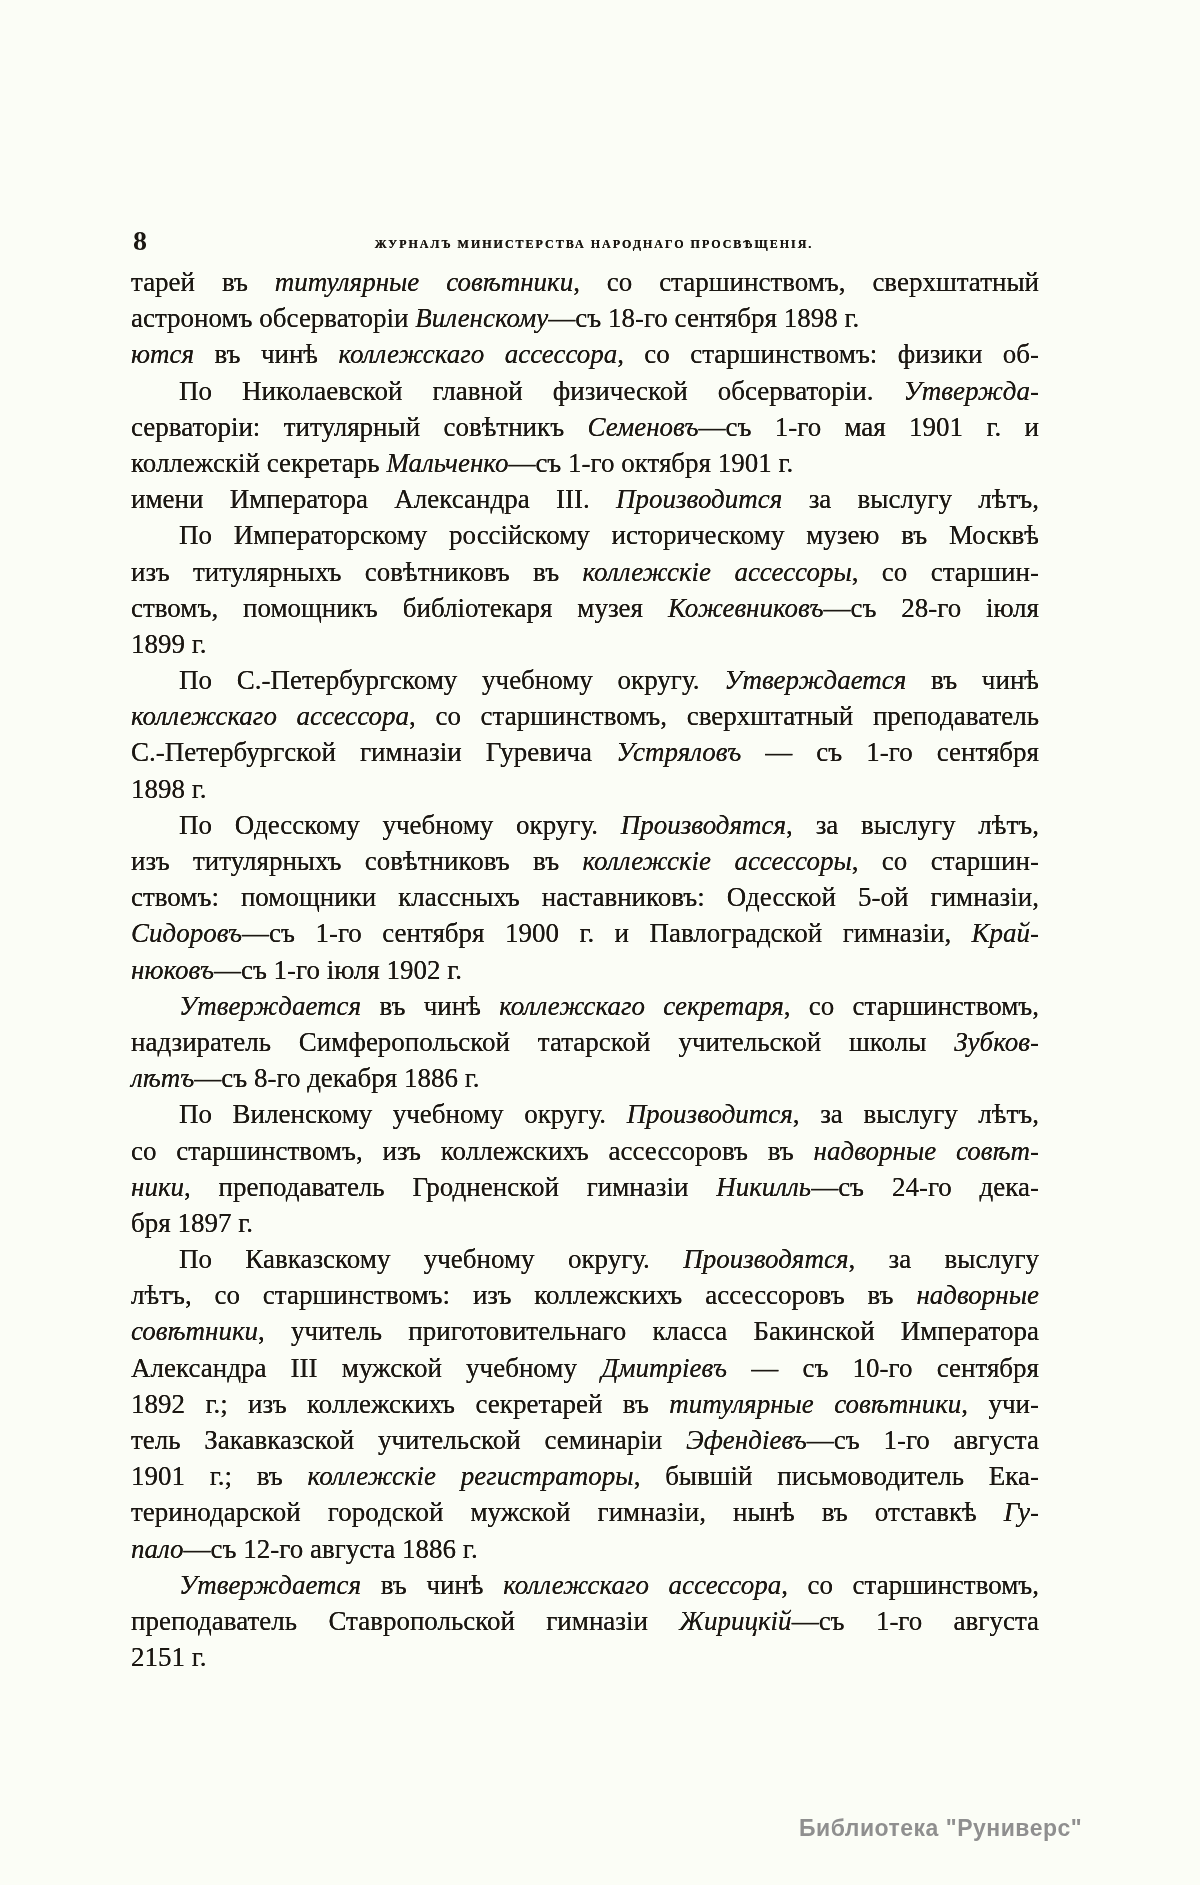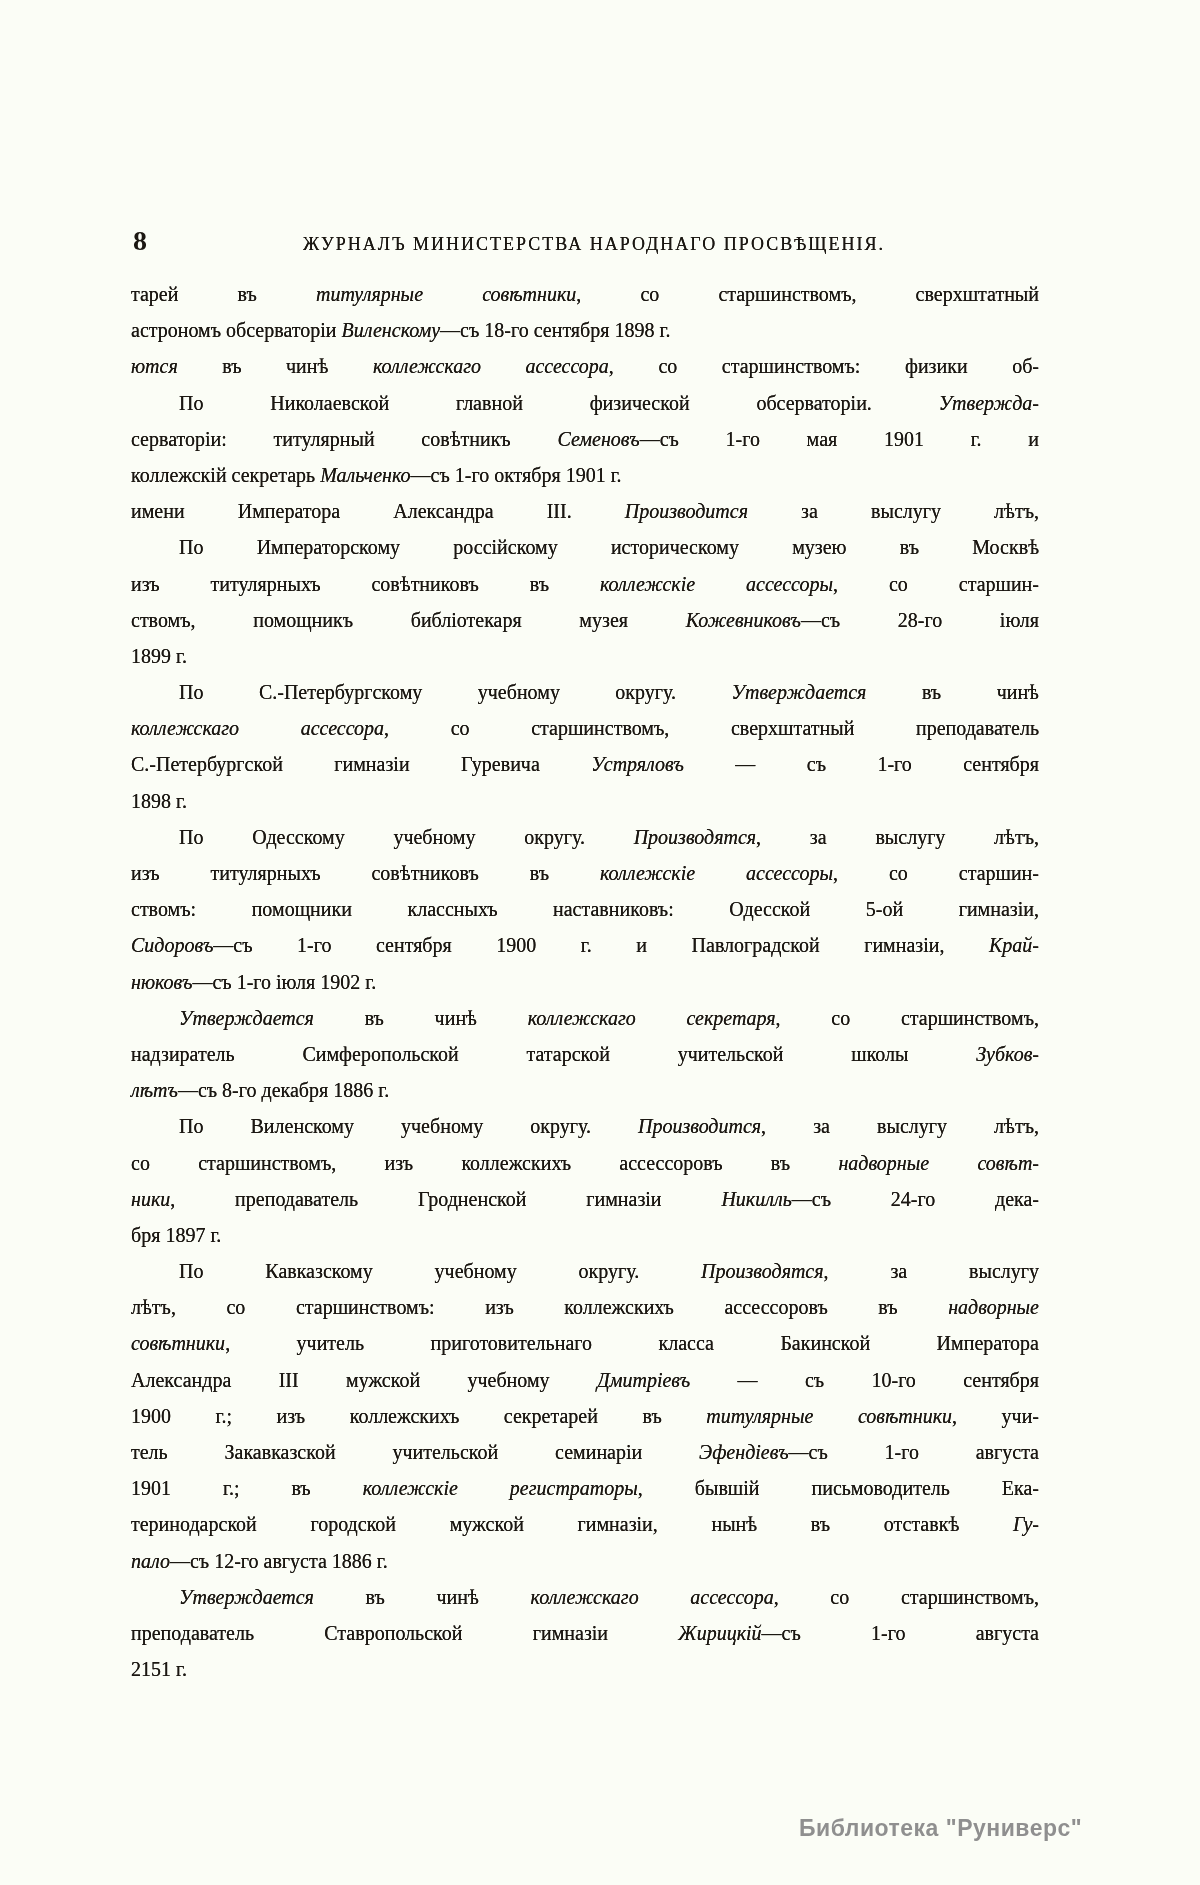--- a/index.html
+++ b/index.html
@@ -20,32 +20,32 @@
     font-size:28px;
     line-height:28px;
     font-weight:bold;
   }
   .running-title{
     position:absolute;
     left:594px;
     top:234px;
     transform:translateX(-50%);
     white-space:nowrap;
-    font-size:18px;
+    font-size:12px;
     line-height:20px;
-    font-weight:normal;
+    font-weight:bold;
     letter-spacing:2px;
     text-shadow:0 0 0.5px currentColor;
   }
   .body-text{
     position:absolute;
     left:131px;
-    top:276px;
+    top:264px;
     width:908px;
-    font-size:20px;
+    font-size:27px;
     text-shadow:0 0 0.4px currentColor;
   }
   .line{
     height:36.2px;
     line-height:36.2px;
     white-space:nowrap;
     text-align:justify;
     text-align-last:justify;
   }
   .line.end{text-align-last:left;}
@@ -97,21 +97,21 @@
       <div class="line"><span>надзиратель Симферопольской татарской учительской школы </span><i>Зубков-</i></div>
       <div class="line end"><i>лѣтъ</i><span>—съ 8-го декабря 1886 г.</span></div>
       <div class="line indent"><span>По Виленскому учебному округу. </span><i>Производится</i><span>, за выслугу лѣтъ,</span></div>
       <div class="line"><span>со старшинствомъ, изъ коллежскихъ ассессоровъ въ </span><i>надворные совѣт-</i></div>
       <div class="line"><i>ники</i><span>, преподаватель Гродненской гимназіи </span><i>Никилль</i><span>—съ 24-го дека-</span></div>
       <div class="line end"><span>бря 1897 г.</span></div>
       <div class="line indent"><span>По Кавказскому учебному округу. </span><i>Производятся</i><span>, за выслугу</span></div>
       <div class="line"><span>лѣтъ, со старшинствомъ: изъ коллежскихъ ассессоровъ въ </span><i>надворные</i></div>
       <div class="line"><i>совѣтники</i><span>, учитель приготовительнаго класса Бакинской Императора</span></div>
       <div class="line"><span>Александра III мужской учебному </span><i>Дмитріевъ</i><span> — съ 10-го сентября</span></div>
-      <div class="line"><span>1900 г.; изъ коллежскихъ секретарей въ </span><i>титулярные совѣтники</i><span>, учи-</span></div>
+      <div class="line"><span>1892 г.; изъ коллежскихъ секретарей въ </span><i>титулярные совѣтники</i><span>, учи-</span></div>
       <div class="line"><span>тель Закавказской учительской семинаріи </span><i>Эфендіевъ</i><span>—съ 1-го августа</span></div>
       <div class="line"><span>1901 г.; въ </span><i>коллежскіе регистраторы</i><span>, бывшій письмоводитель Ека-</span></div>
       <div class="line"><span>теринодарской городской мужской гимназіи, нынѣ въ отставкѣ </span><i>Гу-</i></div>
       <div class="line end"><i>пало</i><span>—съ 12-го августа 1886 г.</span></div>
       <div class="line indent"><i>Утверждается</i><span> въ чинѣ </span><i>коллежскаго ассессора</i><span>, со старшинствомъ,</span></div>
       <div class="line"><span>преподаватель Ставропольской гимназіи </span><i>Жирицкій</i><span>—съ 1-го августа</span></div>
       <div class="line end"><span>2151 г.</span></div>
     </div>
 
   <div class="watermark">Библиотека "Руниверс"</div>

